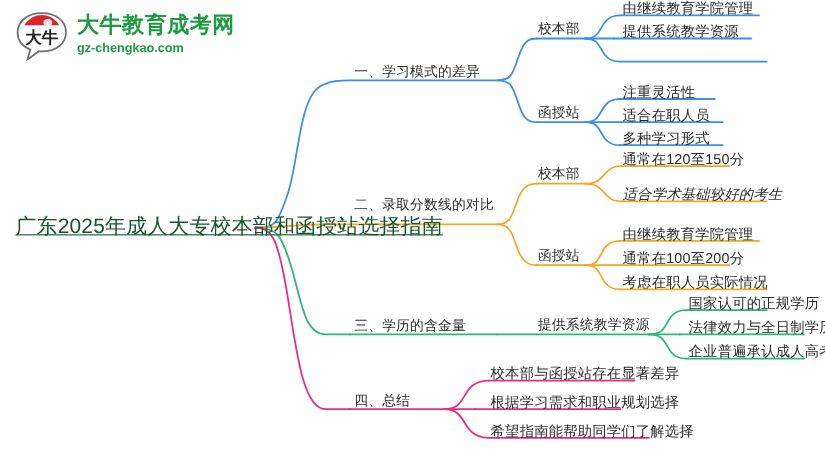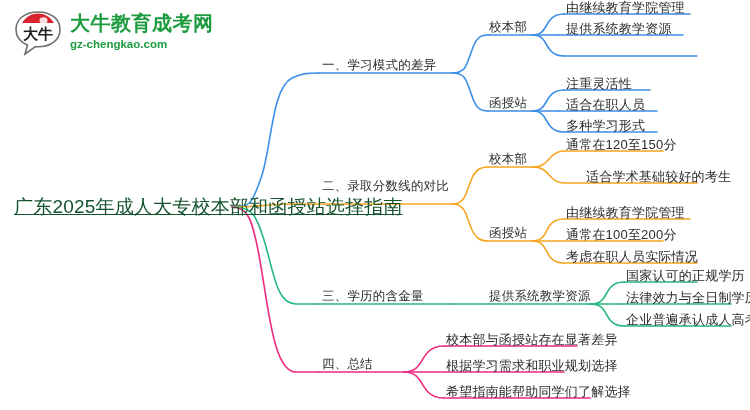--- a/index.html
+++ b/index.html
@@ -70,21 +70,21 @@
     white-space: nowrap;
     line-height: 15px;
     letter-spacing: 0.2px;
   }
   .node.root {
     font-size: 19px;
     color: #14532d;
     text-decoration: underline;
   }
   .node.level1 { font-size: 12.5px; }
-  .node.level2 { font-size: 12.5px; }
+  .node.level2 { font-size: 12.5px; font-family: Liberation Mono, monospace; }
   .node.leaf  { font-size: 13px; }
 </style>
 </head>
 <body>
 
 <div id="page">
 
   <div id="logo">
     <svg id="logo-mark" viewBox="0 0 48 46">
       <path d="M24 2 C10.5 2 2 9.5 2 19.5 C2 26.5 6.5 32.2 13.5 35 L11 44 L21.5 36.6 C22.3 36.7 23.1 36.8 24 36.8 C37.5 36.8 46 29.3 46 19.4 C46 9.5 37.5 2 24 2 Z" fill="#ffffff" stroke="#6f6f6f" stroke-width="1.6"></path>
@@ -193,21 +193,21 @@
   <div class="node leaf" style="left:566px; top:76px;">注重灵活性</div>
   <div class="node leaf" style="left:566px; top:97px;">适合在职人员</div>
   <div class="node leaf" style="left:566px; top:118px;">多种学习形式</div>
 
   <div class="node level1" style="left:322px; top:179px;">二、录取分数线的对比</div>
 
   <div class="node level2" style="left:489px; top:152px;">校本部</div>
   <div class="node level2" style="left:489px; top:226px;">函授站</div>
 
   <div class="node leaf" style="left:566px; top:137px;">通常在120至150分</div>
-  <div class="node leaf" style="left:586px; top:169px;">适合学术基础较好的考生</div>
+  <div class="node leaf" style="left:566px; top:169px;font-style:italic;">适合学术基础较好的考生</div>
 
   <div class="node leaf" style="left:566px; top:205px;">由继续教育学院管理</div>
   <div class="node leaf" style="left:566px; top:227px;">通常在100至200分</div>
   <div class="node leaf" style="left:566px; top:249px;">考虑在职人员实际情况</div>
 
   <div class="node level1" style="left:322px; top:289px;text-align:right;">三、学历的含金量</div>
 
   <div class="node level2" style="left:489px; top:289px;">提供系统教学资源</div>
 
   <div class="node leaf" style="left:626px; top:268px;">国家认可的正规学历</div>

